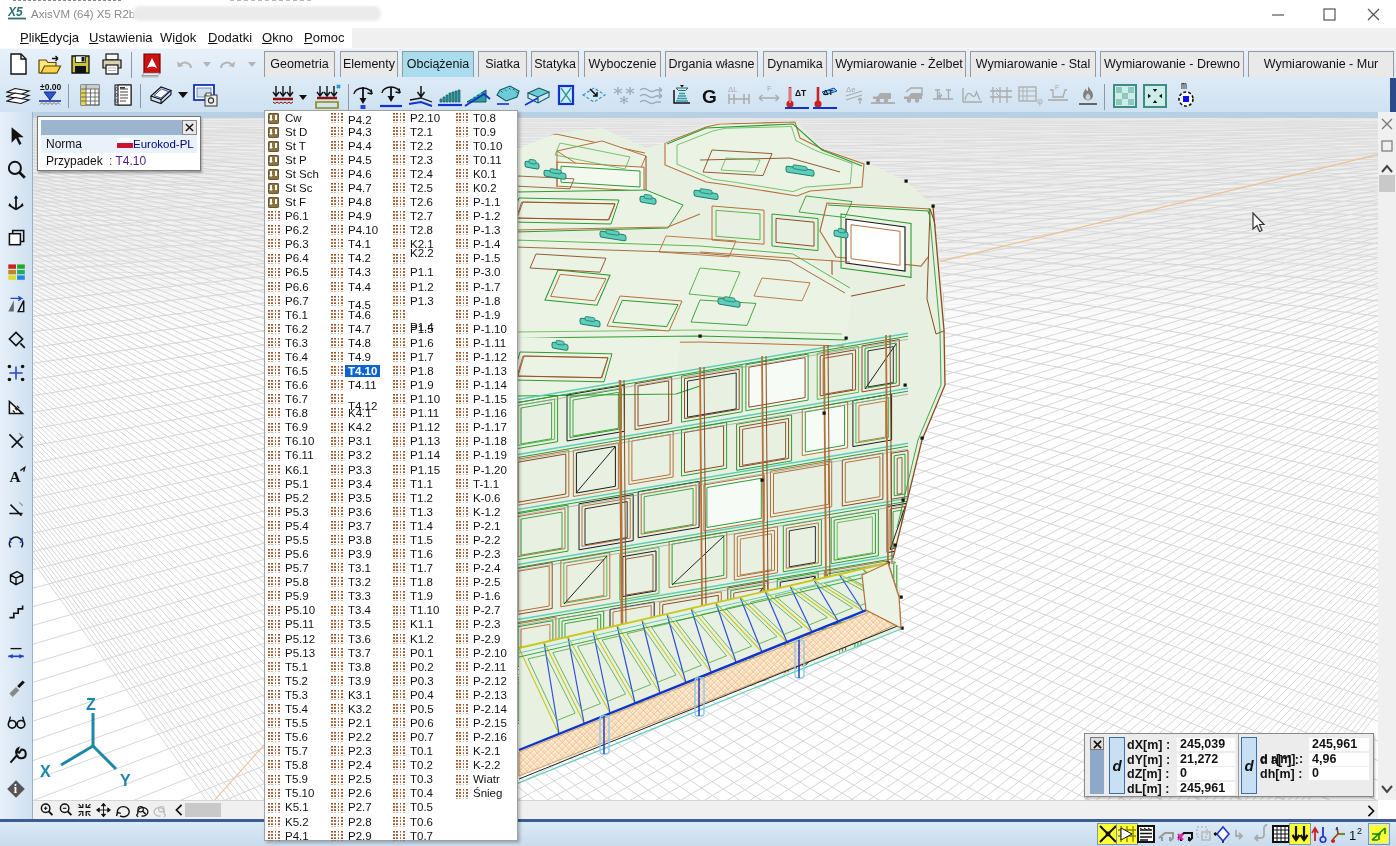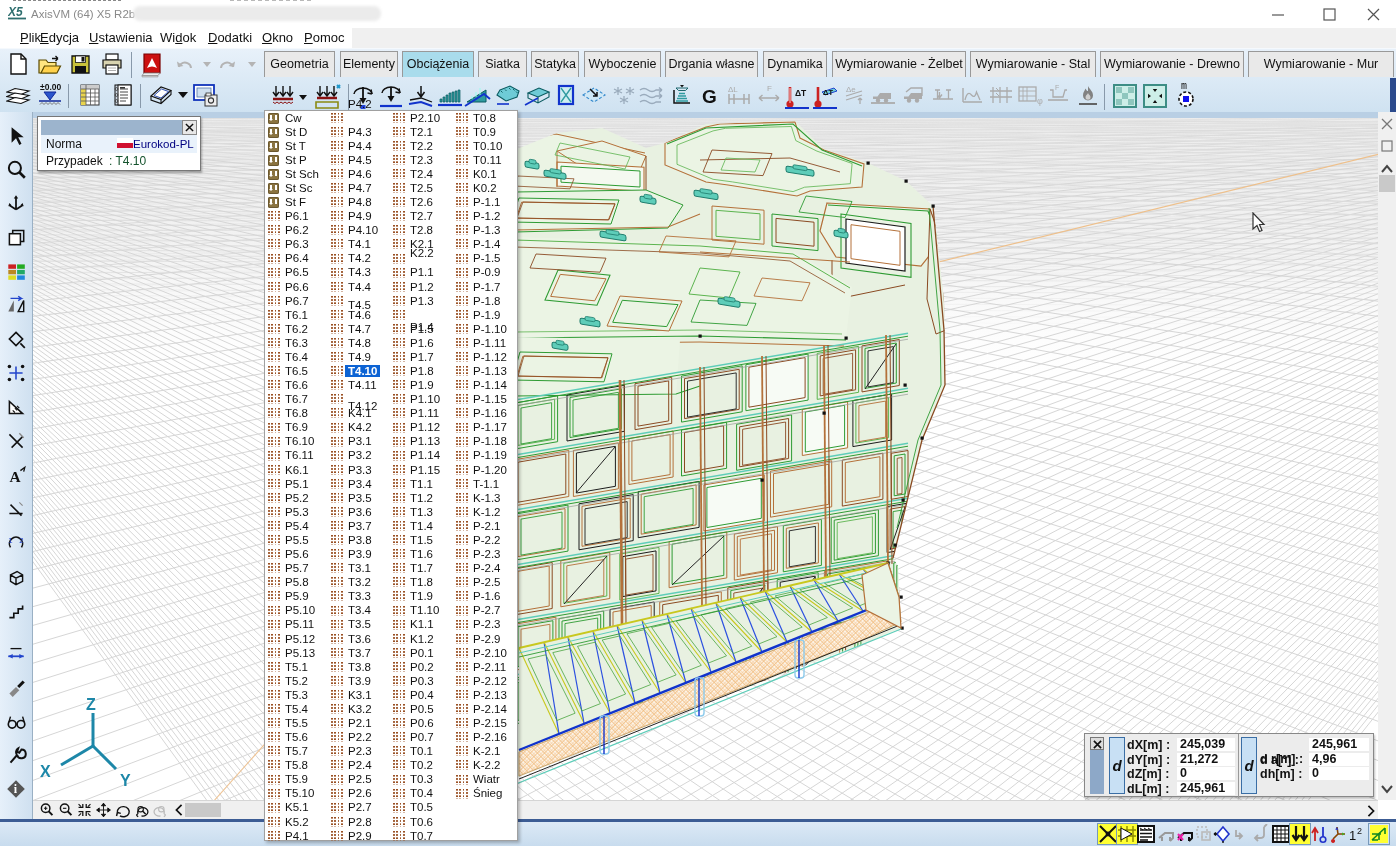--- a/index.html
+++ b/index.html
@@ -1259,21 +1259,21 @@
         <path d="M1,1 L9,9 M9,1 L1,9" stroke="#111" stroke-width="1.6"></path>
       </svg></div>
  <div style="position:absolute;left:3px;top:18px;right:3px;height:33px;background:#e9f2fb;border-bottom:1px solid #aaa">
    <span style="position:absolute;left:5px;top:2px;color:#111">Norma</span>
    <span style="position:absolute;left:76px;top:3px;width:16px;height:5px;background:#fff"></span>
    <span style="position:absolute;left:76px;top:8px;width:16px;height:5px;background:#d01030"></span>
    <span style="position:absolute;left:92px;top:2.5px;color:#000080;font-size:11.5px">Eurokod-PL</span>
  </div>
  <div style="position:absolute;left:3px;top:36px;right:3px;height:16px;background:#fff">
    <span style="position:absolute;left:5px;top:1px;color:#111">Przypadek</span>
-   <span style="position:absolute;left:68px;top:1px;color:#14532d">: T4.10</span>
+   <span style="position:absolute;left:68px;top:1px;color:#4c1d95">: T4.10</span>
  </div>
 </div>
 
 <div id="popup"></div>
 <div class="lg" style="left:268px;top:112.7px"></div>
 <div class="lt" style="left:285px;top:111.5px">Cw</div>
 <div class="lg" style="left:268px;top:126.8px"></div>
 <div class="lt" style="left:285px;top:125.6px">St D</div>
 <div class="lg" style="left:268px;top:140.9px"></div>
 <div class="lt" style="left:285px;top:139.7px">St T</div>
@@ -1599,21 +1599,21 @@
     <i></i>
     <i></i>
   </div>
 <div class="lt" style="left:285px;top:829.6px">P4.1</div>
 <div class="ld" style="left:331px;top:112.7px">
     <i></i>
     <i></i>
     <i></i>
     <i></i>
   </div>
-<div class="lt" style="left:348px;top:98px">P4.2</div>
+<div class="lt" style="left:348px;top:114px">P4.2</div>
 <div class="ld" style="left:331px;top:126.8px">
     <i></i>
     <i></i>
     <i></i>
     <i></i>
   </div>
 <div class="lt" style="left:348px;top:125.6px">P4.3</div>
 <div class="ld" style="left:331px;top:140.9px">
     <i></i>
     <i></i>
@@ -2404,21 +2404,21 @@
     <i></i>
     <i></i>
   </div>
 <div class="lt" style="left:473px;top:252.3px">P-1.5</div>
 <div class="ld" style="left:456px;top:267.6px">
     <i></i>
     <i></i>
     <i></i>
     <i></i>
   </div>
-<div class="lt" style="left:473px;top:266.4px">P-0.9</div>
+<div class="lt" style="left:473px;top:266.4px">P-3.0</div>
 <div class="ld" style="left:456px;top:281.7px">
     <i></i>
     <i></i>
     <i></i>
     <i></i>
   </div>
 <div class="lt" style="left:473px;top:280.5px">P-1.7</div>
 <div class="ld" style="left:456px;top:295.7px">
     <i></i>
     <i></i>
@@ -2516,21 +2516,21 @@
     <i></i>
     <i></i>
   </div>
 <div class="lt" style="left:473px;top:477.6px">T-1.1</div>
 <div class="ld" style="left:456px;top:492.9px">
     <i></i>
     <i></i>
     <i></i>
     <i></i>
   </div>
-<div class="lt" style="left:473px;top:491.7px">K-1.3</div>
+<div class="lt" style="left:473px;top:491.7px">K-0.6</div>
 <div class="ld" style="left:456px;top:506.9px">
     <i></i>
     <i></i>
     <i></i>
     <i></i>
   </div>
 <div class="lt" style="left:473px;top:505.7px">K-1.2</div>
 <div class="ld" style="left:456px;top:521.0px">
     <i></i>
     <i></i>

